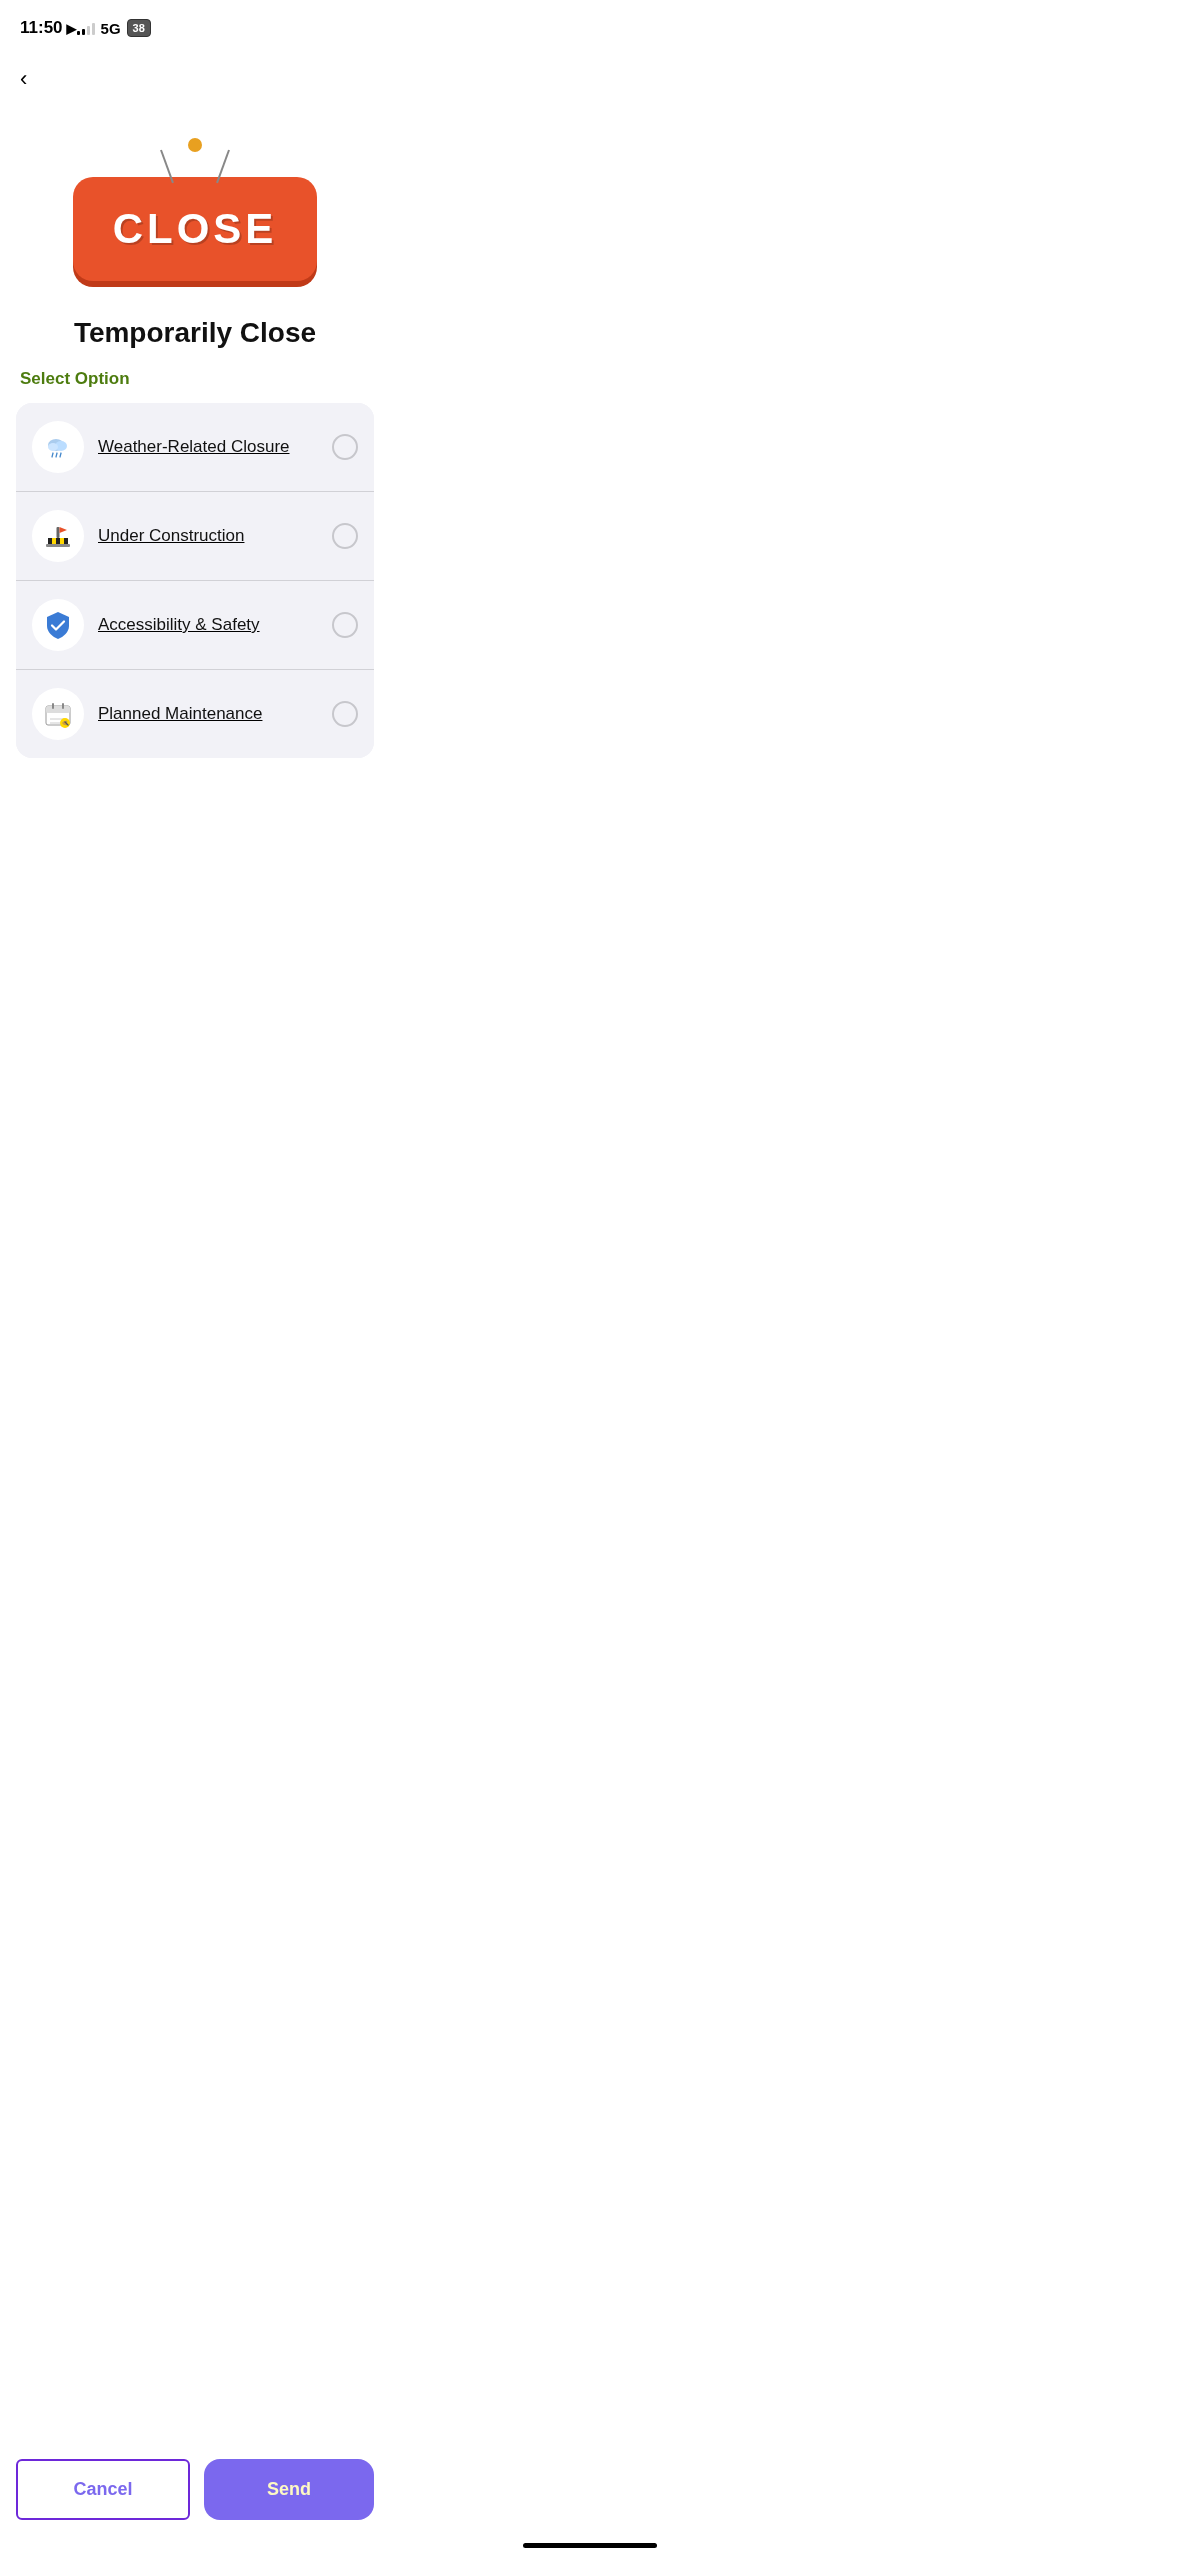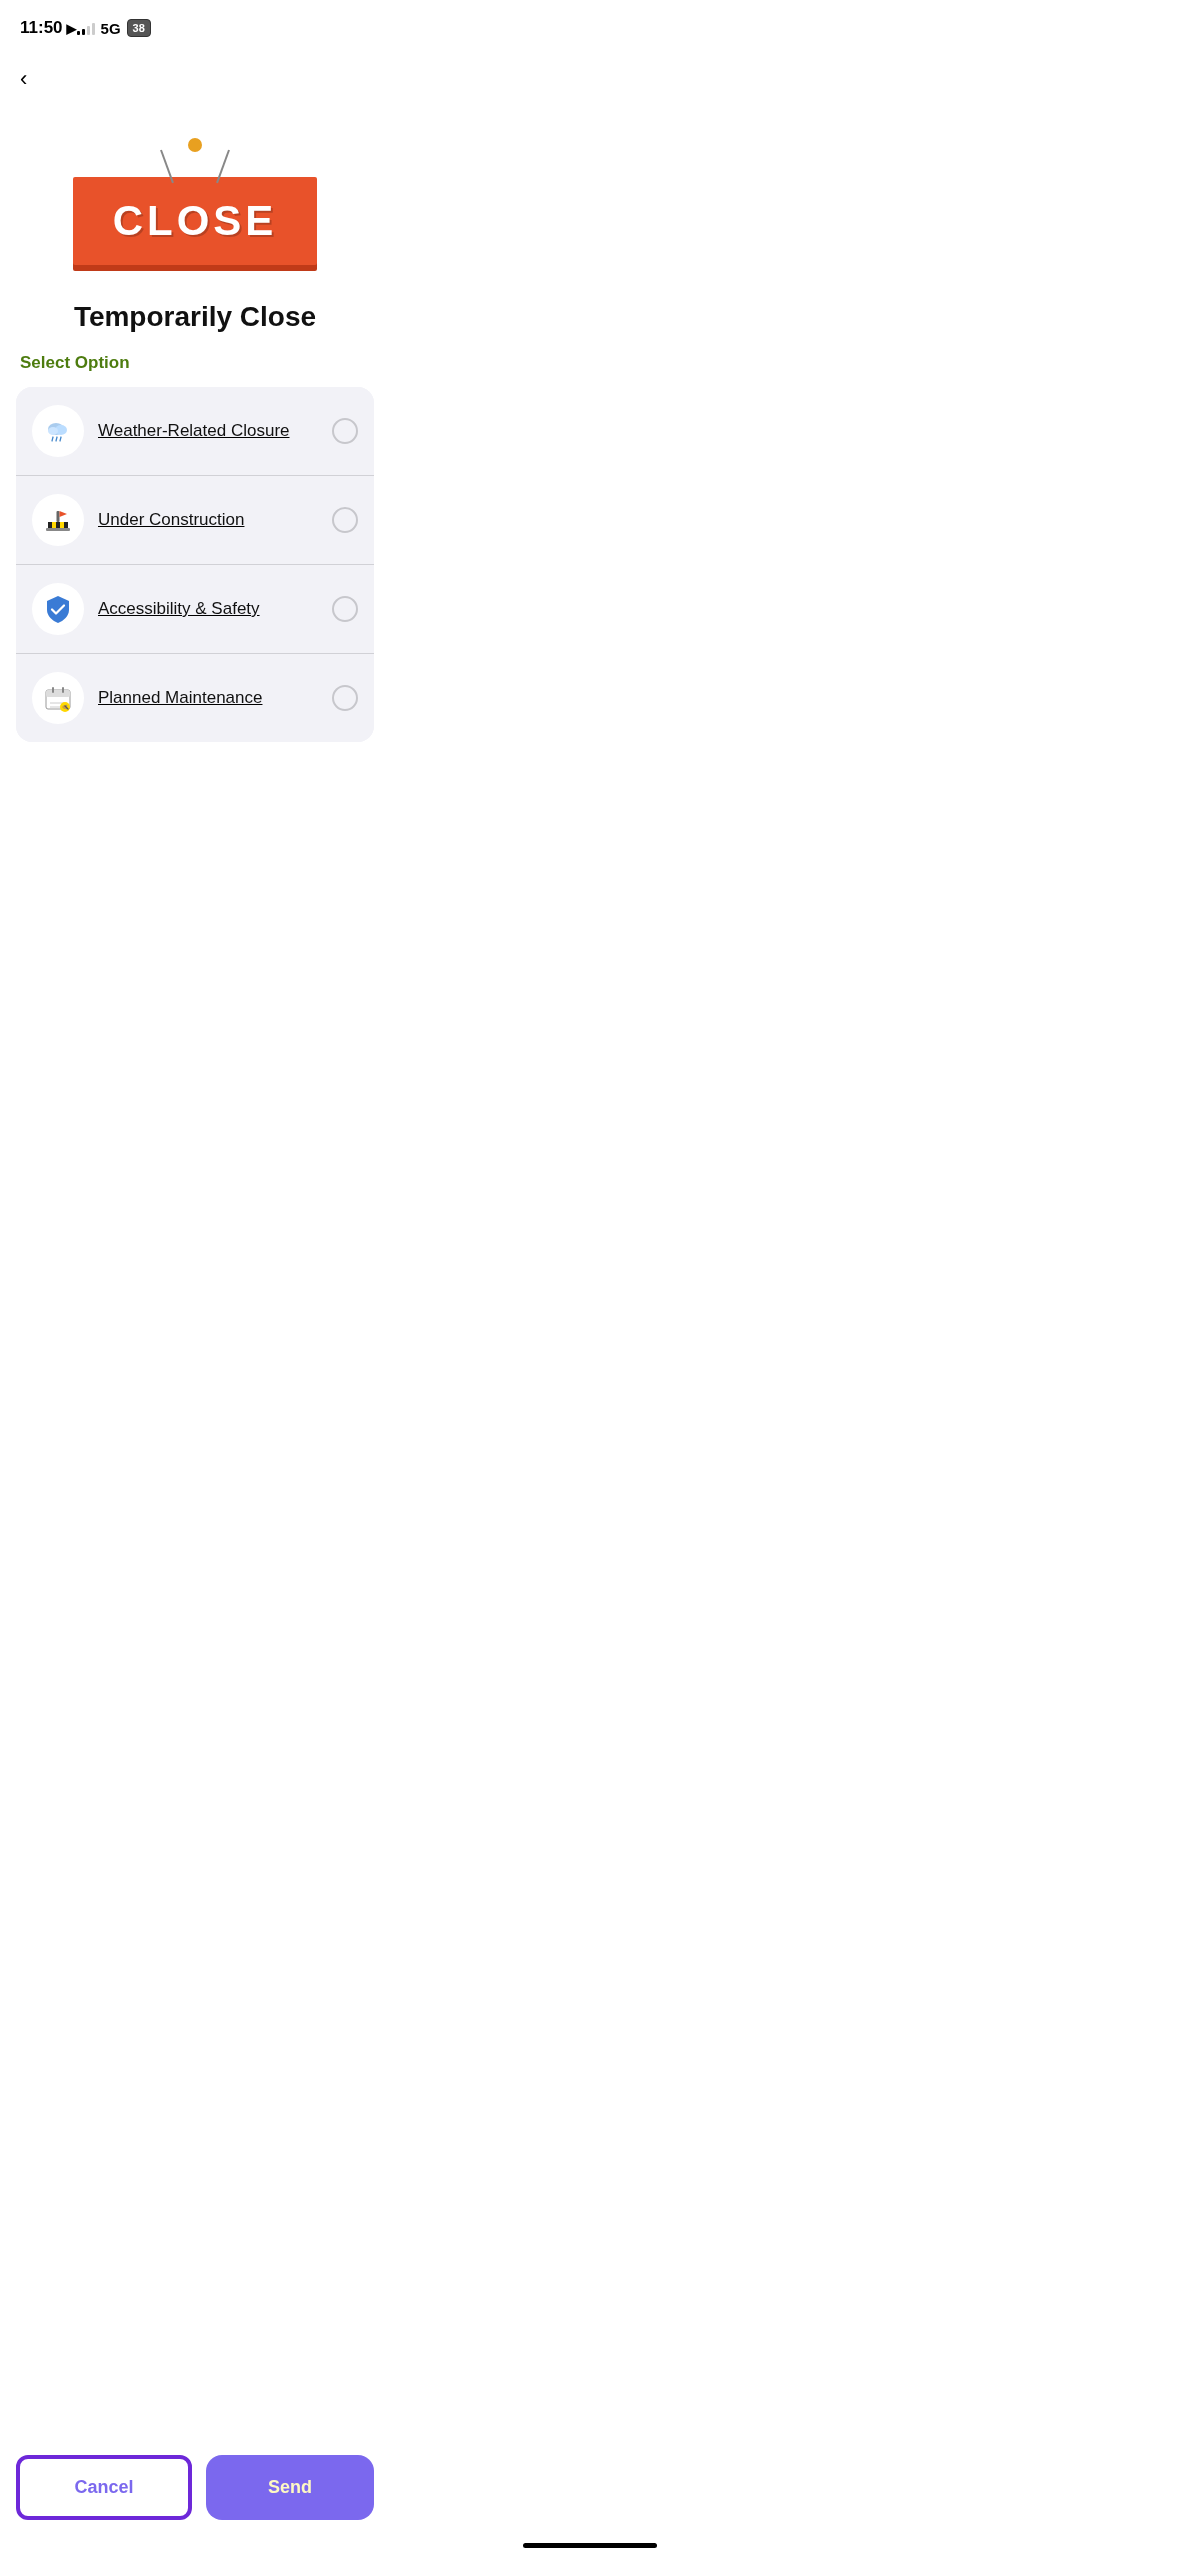--- a/index.html
+++ b/index.html
@@ -133,22 +133,22 @@
       margin-left: 20px;
     }
 
     .string-right {
       transform: rotate(20deg);
       margin-right: 20px;
     }
 
     .close-sign-board {
       background: #E8522A;
-      border-radius: 2px;
-      padding: 20px 40px;
+      border-radius: 20px;
+      padding: 28px 40px;
       margin-top: -8px;
       box-shadow: 0 6px 0 #C03A18;
     }
 
     .close-sign-text {
       color: #fff;
       font-size: 42px;
       font-weight: 900;
       letter-spacing: 4px;
       text-shadow: 2px 2px 0 rgba(0,0,0,0.2);
@@ -230,22 +230,22 @@
       width: 390px;
       padding: 16px 16px 36px 16px;
       display: flex;
       gap: 14px;
       background: #fff;
     }
 
     .btn-cancel {
       flex: 1;
       padding: 18px;
-      border: 4px solid #6d28d9;
-      border-radius: 12px;
+      border: 2px solid #6d28d9;
+      border-radius: 6px;
       background: transparent;
       color: #7B68EE;
       font-size: 18px;
       font-weight: 600;
       cursor: pointer;
     }
 
     .btn-send {
       flex: 1;
       padding: 18px;

